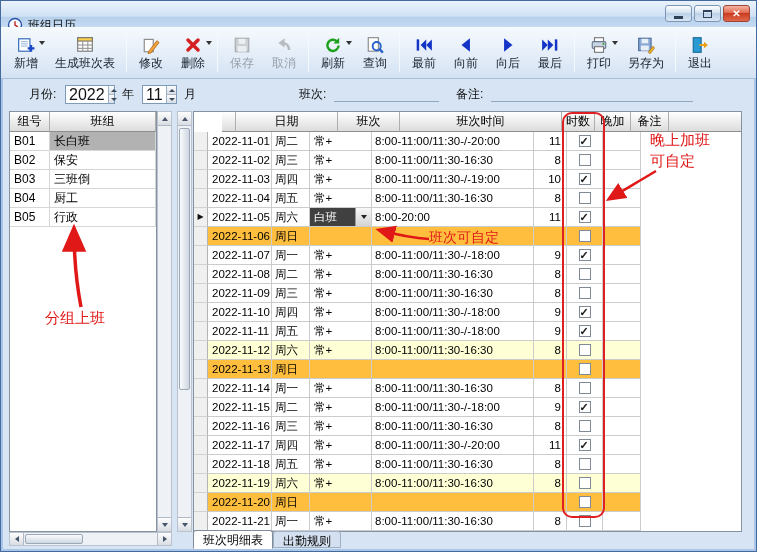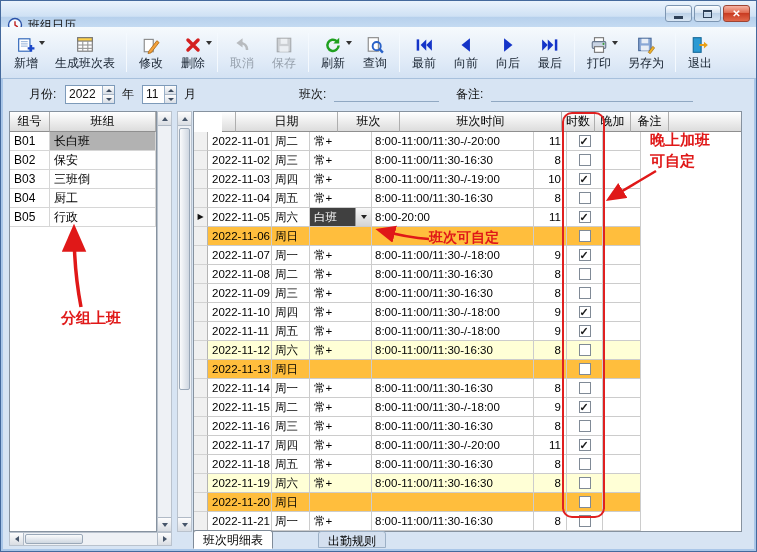--- a/index.html
+++ b/index.html
@@ -32,21 +32,21 @@
   .tbtn.disabled .tlabel { color:#97a1ad; }
   .tbtn.disabled .ticon { filter:grayscale(1); opacity:.55; }
   .ddarrow { position:absolute; top:11px; right:1px; width:0; height:0;
     border-left:3.5px solid transparent; border-right:3.5px solid transparent; border-top:4px solid #333; }
   .tsep { width:1px; align-self:stretch; margin:4px 3px; background:#b3c8e0; border-right:1px solid #f4f9fe; }
 
   
   .filterbar { position:absolute; left:0; top:78px; right:0; height:30px; display:flex; align-items:center; font-size:12px; color:#111; }
   .filterbar .lbl { position:absolute; line-height:14px; }
   .spinbox { position:absolute; height:19px; background:#fff; border:1px solid #7d9ab9; display:flex; }
-  .spin-val { flex:1; font-size:12px; line-height:17px; padding:0 3px; text-align:left; }
+  .spin-val { flex:1; font-size:16px; line-height:17px; padding:0 3px; text-align:left; }
   .spin-btns { width:12px; display:flex; flex-direction:column; border-left:1px solid #9ab0c8; }
   .spin-btns i { flex:1; background:linear-gradient(#fcfcfc,#d8dee6); border-bottom:1px solid #aab6c4; position:relative; }
   .spin-btns i:last-child { border-bottom:none; }
   .spin-btns i::after { content:""; position:absolute; left:2.5px; top:3px; width:0; height:0; }
   .spin-btns i.up::after { border-left:3px solid transparent; border-right:3px solid transparent; border-bottom:3.5px solid #3c4a5c; }
   .spin-btns i.dn::after { border-left:3px solid transparent; border-right:3px solid transparent; border-top:3.5px solid #3c4a5c; }
   .ufield { position:absolute; height:16px; border-bottom:1px solid #90a8c2; }
 
   
   .left-grid { position:absolute; left:8px; top:110px; width:148px; height:421px; background:#fff; border:1px solid #86929f; }
@@ -98,27 +98,27 @@
   .checkbox.checked::after { content:"✓"; position:absolute; left:0px; top:-4px; font-size:11px; font-weight:bold; color:#1a1a1a; }
   .cc.shift.editing { padding:0; display:flex; }
   .combo-val { flex:1; background:#404040; color:#fff; padding-left:4px; line-height:18px; }
   .combo-btn { width:16px; background:linear-gradient(#f8f8f8,#d4d4d4); border-left:1px solid #9a9a9a; display:flex; align-items:center; justify-content:center; }
   .dtri { width:0; height:0; border-left:3.5px solid transparent; border-right:3.5px solid transparent; border-top:4.5px solid #222; }
 
   
   .tabstrip { position:absolute; left:192px; top:530px; height:19px; display:flex; align-items:flex-start; }
   .tab { font-size:12px; padding:1px 9px 2px; cursor:default; white-space:nowrap; }
   .tab.active { background:#fff; border:1px solid #7f8b99; border-top-left-radius:3px; border-top-right-radius:3px; border-bottom:1px solid #fff; position:relative; top:-1px; height:19px; z-index:2; }
-  .tab.inactive { background:#d4e0ef; border:1px solid #9cb0c6; border-top-left-radius:3px; border-top-right-radius:3px; height:17px;margin-left:45px; }
-
-  
-  .ann { position:absolute; color:#e01818; font-weight:bold; z-index:60; pointer-events:none; }
+  .tab.inactive { background:#d4e0ef; border:1px solid #9cb0c6; border-top-left-radius:3px; border-top-right-radius:3px; height:17px; }
+
+  
+  .ann { position:absolute; color:#e01818; font-weight:normal; z-index:60; pointer-events:none; }
   .ann-evening { left:649px; top:128px; font-size:15px; line-height:21px; }
   .ann-shift { left:428px; top:228px; font-size:14px; }
-  .ann-group { left:44px; top:308px; font-size:15px;margin-left:16px; }
+  .ann-group { left:44px; top:308px; font-size:15px; }
   .redbox { position:absolute; left:561px; top:111px; width:43px; height:406px; border:2px solid #e02020; border-radius:10px; z-index:55; pointer-events:none; }
   .overlay { position:absolute; inset:0; z-index:58; pointer-events:none; }
 </style>
 </head>
 <body>
 
 <div class="window">
 
   <div class="titlebar">
     <span class="app-icon">
@@ -184,35 +184,35 @@
             <path d="M3.5 3.5 12.5 12.5M12.5 3.5 3.5 12.5" stroke="#d42020" stroke-width="3" stroke-linecap="round"></path>
           </svg>
         </span>
         <span class="tlabel">删除</span>
         <span class="ddarrow"></span>
       </div>
       <span class="tsep"></span>
       <div class="tbtn disabled">
         <span class="ticon">
           <svg viewBox="0 0 16 16">
-            <path d="M12.5 12.5c0-4.5-3.5-6.5-7-6.5" stroke="#8f8f8f" stroke-width="2.2" fill="none"></path>
-            <path d="M8.5 2 3 6.2l5.5 4z" fill="#8f8f8f"></path>
-          </svg>
-        </span>
-        <span class="tlabel">取消</span>
-      </div>
-      <div class="tbtn disabled">
-        <span class="ticon">
-          <svg viewBox="0 0 16 16">
             <rect x="2" y="2" width="12" height="12" fill="#9fb6d8" stroke="#5c7396"></rect>
             <rect x="5" y="2.5" width="6" height="4.5" fill="#e8eef6"></rect>
             <rect x="4" y="9" width="8" height="5" fill="#e8eef6"></rect>
           </svg>
         </span>
         <span class="tlabel">保存</span>
+      </div>
+      <div class="tbtn disabled">
+        <span class="ticon">
+          <svg viewBox="0 0 16 16">
+            <path d="M12.5 12.5c0-4.5-3.5-6.5-7-6.5" stroke="#8f8f8f" stroke-width="2.2" fill="none"></path>
+            <path d="M8.5 2 3 6.2l5.5 4z" fill="#8f8f8f"></path>
+          </svg>
+        </span>
+        <span class="tlabel">取消</span>
       </div>
       <span class="tsep"></span>
       <div class="tbtn">
         <span class="ticon">
           <svg viewBox="0 0 16 16">
             <path d="M13 8.5a5 5 0 1 1-1.7-4" stroke="#1fa01f" stroke-width="2.2" fill="none"></path>
             <path d="M13.5 1.5v5.2H8.3z" fill="#1fa01f"></path>
           </svg>
         </span>
         <span class="tlabel">刷新</span>

